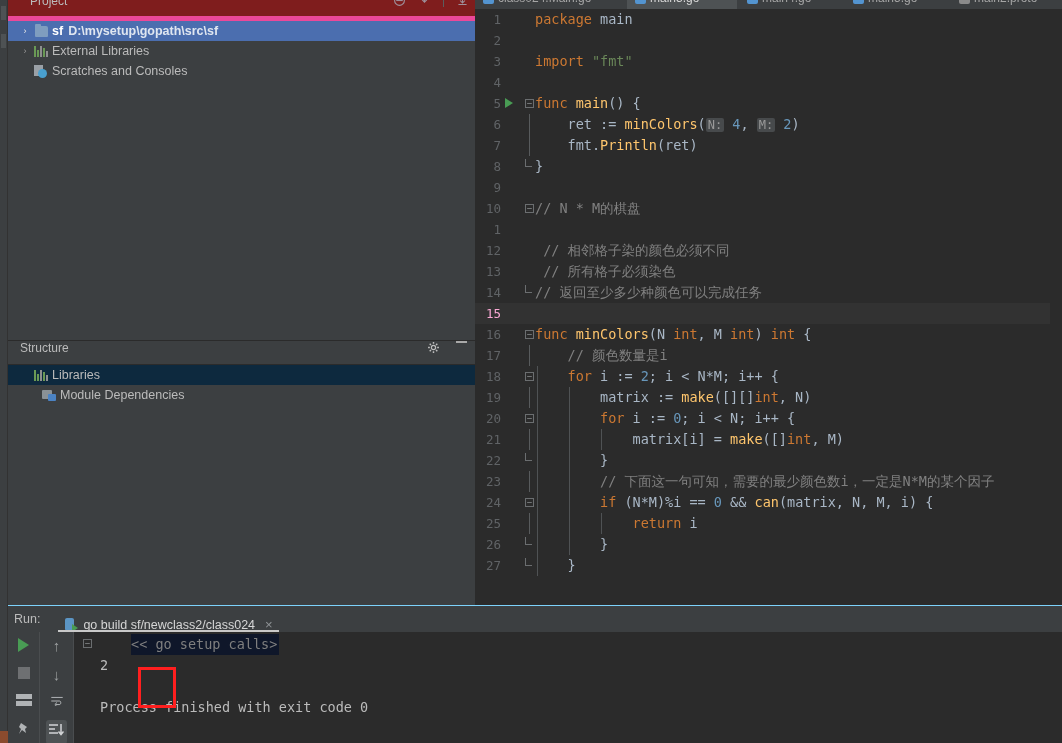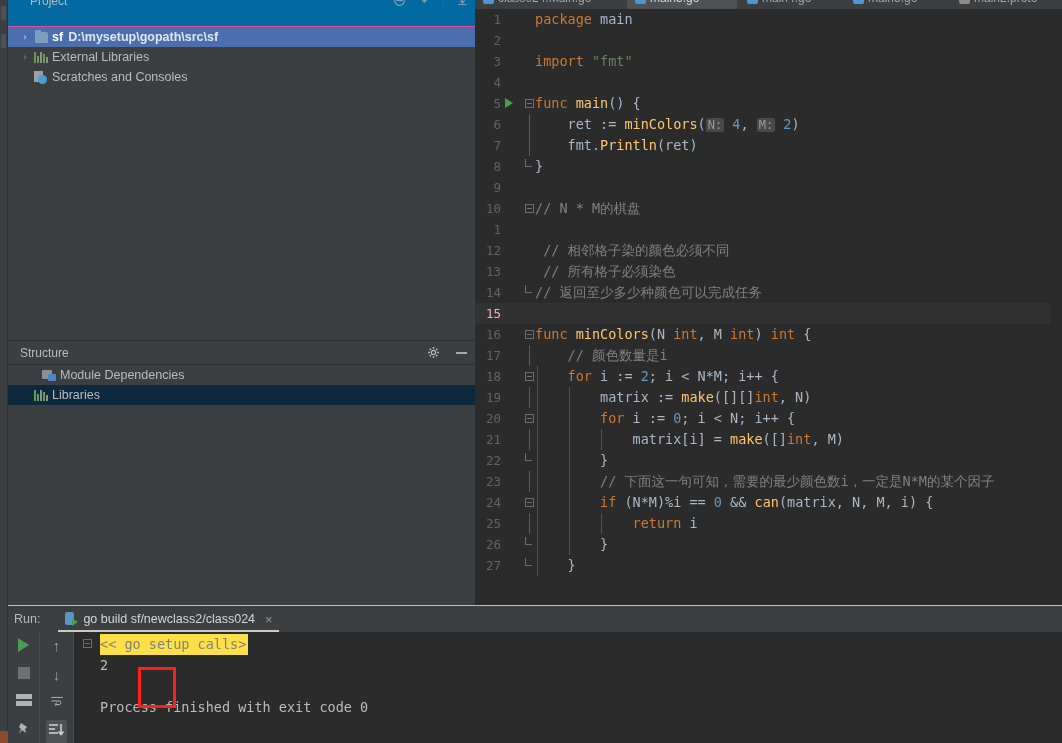--- a/index.html
+++ b/index.html
@@ -17,22 +17,22 @@
     background: #3c3f41; border-right: 1px solid #323232;
   }
   .edge-mark { position:absolute; left:1px; width:5px; background:#4e5254; }
 
   
   .project-panel {
     position: absolute; left: 8px; top: 0; width: 467px; height: 340px;
     background: #3c3f41; overflow: hidden;
   }
   .project-header {
-    position: relative; height: 27px; background: #0369a1;
-    border-bottom: 1px solid #ec4899;
+    position: relative; height: 21px; background: #7f1d1d;
+    border-bottom: 5px solid #ec4899;
   }
   .project-header-title {
     position:absolute; left: 22px; top: -6px;
     font-size: 12px; color: #bbbbbb; white-space: nowrap;
   }
   .ph-icons { position:absolute; right: 6px; top:-6px; display:flex; gap:12px; align-items:center; }
   .ph-icon { width:13px; height:13px; opacity:.75; }
   .ph-sep { width:1px; height:12px; background:#5a5d5e; }
 
   .tree { padding-top: 0px; }
@@ -68,21 +68,21 @@
   .mod-ic { width:14px; height:12px; position:relative; }
   .mod-ic .b1 { position:absolute; left:0; top:1px; width:10px; height:9px; background:#8a9196; border-radius:1px; }
   .mod-ic .b2 { position:absolute; left:6px; top:5px; width:8px; height:7px; background:#4b83c4; border-radius:1px; }
 
   
   .structure-panel {
     position: absolute; left: 8px; top: 340px; width: 467px; height: 265px;
     background: #3c3f41; border-top: 1px solid #2b2b2b;
   }
   .structure-header {
-    height: 24px; display: flex; align-items: center;
+    height: 24px; display: flex; 
     border-bottom: 1px solid #2b2b2b; padding: 0 8px 0 12px;
   }
   .structure-title { font-size: 12px; color: #bbbbbb; flex: 1; }
   .gear-ic { width:13px; height:13px; position:relative; }
   .minus-ic { width: 11px; height: 2px; background: #a9a9a9; margin-left: 16px; }
 
   
   .editor-area {
     position: absolute; left: 475px; top: 0; width: 587px; height: 605px;
     background: #2b2b2b;
@@ -144,21 +144,21 @@
   }
 
   
   .run-panel {
     position: absolute; left: 8px; top: 605px; width: 1054px; height: 138px;
     background: #3c3f41; border-top: 1px solid #7dd3fc;
   }
   .run-header { height: 26px; display: flex; align-items: center; padding-left: 6px; }
   .run-label { font-size: 12.5px; color: #bbbbbb; margin-right: 18px; }
   .run-tab {
-    position: relative; display: flex; align-items: center; gap: 6px;
+    position: relative; display: flex; align-items: flex-end; gap: 6px;
     height: 26px; padding: 0 6px; font-size: 12.5px; color: #d6d6d6;
   }
   .run-tab:after {
     content:''; position:absolute; left: 0; right: 0; bottom: 0; height: 2px; background: #c9c9c9;
   }
   .run-tab-ico { width: 13px; height: 14px; position: relative; flex:none; }
   .run-tab-ico .body { position:absolute; left:1px; top:0; width:9px; height:13px; background:#5b95c4; border-radius:2px; }
   .run-tab-ico .play { position:absolute; right:-1px; bottom:0px; width:0;height:0;
       border-left:6px solid #499c54; border-top:4px solid transparent; border-bottom:4px solid transparent; }
   .run-tab-close { color: #8f9396; font-size: 13px; margin-left: 4px; }
@@ -178,21 +178,21 @@
   .tb-rows i { display:block; height:5px; background:#b0b3b5; }
   .arrow-up, .arrow-down { color:#9b9e9f; font-size: 15px; line-height: 1; }
   .tb-sort-box { background:#4e5254; border-radius:3px; padding:3px; }
 
   .console {
     flex: 1; position: relative; background: #2b2b2b;
     font-family: "DejaVu Sans Mono", "Liberation Mono", monospace;
     font-size: 13.5px; padding-top: 2px; overflow: hidden;
   }
   .console-line { height: 21px; line-height: 21px; white-space: pre; color: #bbbbbb; padding-left: 26px; }
-  .console-setup { color: #7f7f7f; background: #fde047; display:inline-block; padding-right:2px; }
+  .console-setup { color: #7f7f7f; background: #0f172a; display:inline-block; padding-right:2px;margin-left:31px; }
   .console-fold {
     position:absolute; left: 9px; top: 7px; width: 9px; height: 9px;
     border: 1px solid #6b6e70; color:#8b8e90; font-size:9px; line-height:7px; text-align:center;
   }
   .red-box {
     position: absolute; left: 64px; top: 35px; width: 38px; height: 41px;
     border: 3px solid #ff1f1f; pointer-events: none;
   }
   .status-strip { position:absolute; left:0; bottom:0; width:8px; height:12px; background:#8a4b2e; }
 </style>
@@ -267,40 +267,40 @@
       <div class="structure-title">Structure</div>
       <svg class="gear-ic" viewBox="0 0 16 16">
         <circle cx="8" cy="8" r="2.6" fill="none" stroke="#bcbcbc" stroke-width="1.5"></circle>
         <g stroke="#bcbcbc" stroke-width="1.8">
           <path d="M8 1.3v2.2M8 12.5v2.2M1.3 8h2.2M12.5 8h2.2M3.3 3.3l1.6 1.6M11.1 11.1l1.6 1.6M12.7 3.3l-1.6 1.6M4.9 11.1l-1.6 1.6"></path>
         </g>
       </svg>
       <div class="minus-ic"></div>
     </div>
     <div>
-      <div class="tree-row" style="padding-left:32px;">
-        <span class="ico">
-          <span class="mod-ic">
-              <span class="b1"></span>
-              <span class="b2"></span>
-            </span>
-        </span>
-        <span class="lbl">Module Dependencies</span>
-      </div>
       <div class="tree-row indent-2" style="background:#0d293e;">
         <span class="ico">
           <span class="bars-ic">
               <i style="height:11px"></i>
               <i style="height:7px"></i>
               <i style="height:11px;background:#8f8f8f"></i>
               <i style="height:9px"></i>
               <i style="height:6px;background:#8f8f8f"></i>
             </span>
         </span>
         <span class="lbl">Libraries</span>
+      </div>
+      <div class="tree-row" style="padding-left:32px;">
+        <span class="ico">
+          <span class="mod-ic">
+              <span class="b1"></span>
+              <span class="b2"></span>
+            </span>
+        </span>
+        <span class="lbl">Module Dependencies</span>
       </div>
     </div>
   </div>
 
   <div class="editor-area">
     <div class="tabstrip">
       <div class="tab" style="left:0px;width:150px;">
         <span class="tab-ico"></span>
         <span>class024.Main.go</span>
       </div>

